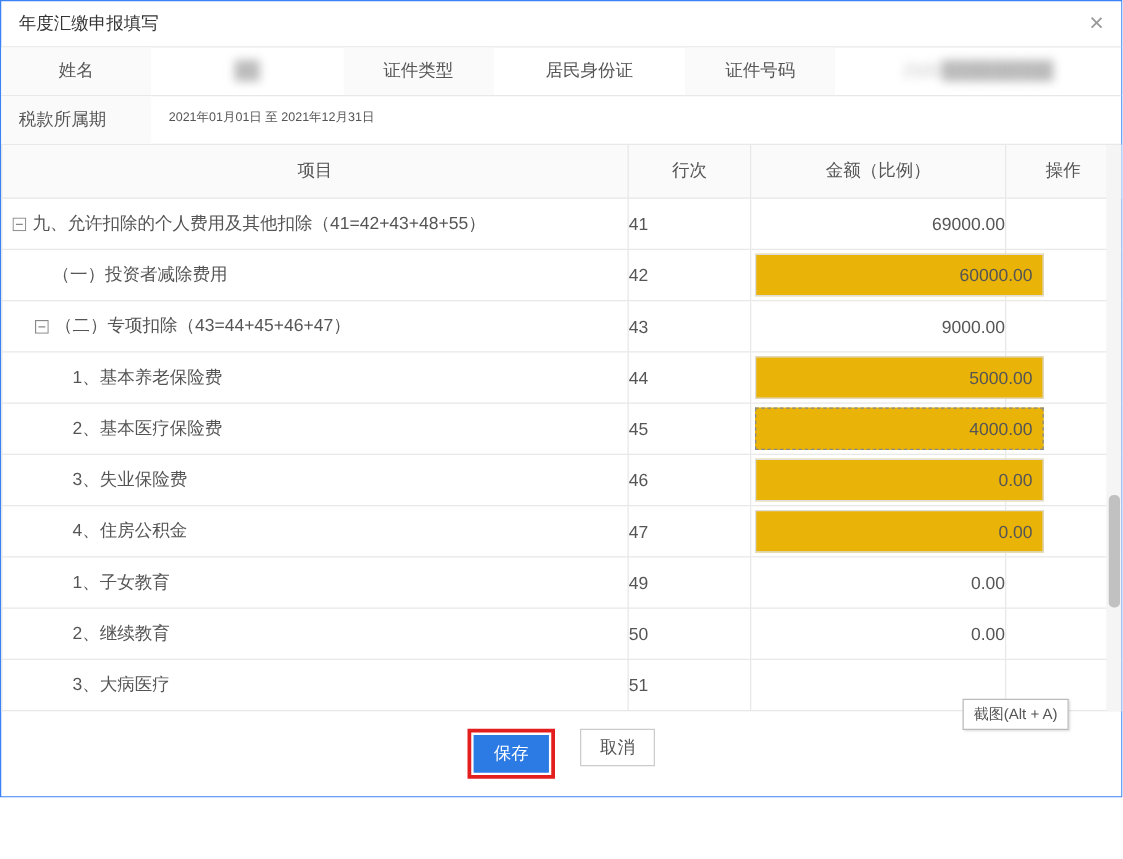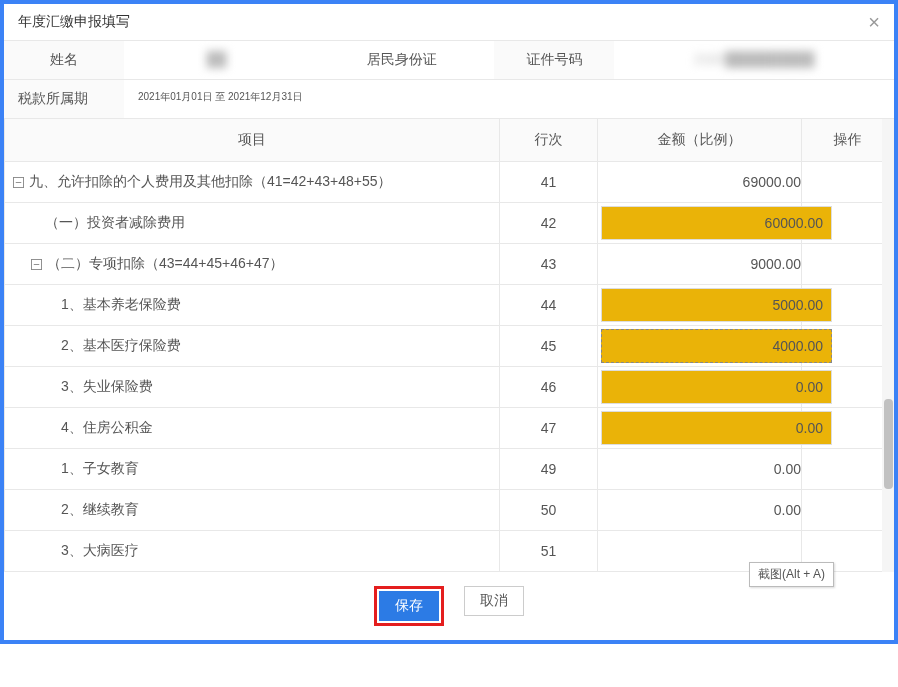--- a/index.html
+++ b/index.html
@@ -1,18 +1,18 @@
 <!DOCTYPE html>
 <html><head>
   <meta charset="utf-8">
   <style>
     * { box-sizing: border-box; margin: 0; padding: 0; }
     body { font-family: "Microsoft YaHei", Arial, sans-serif; font-size: 14px; color: #333; background: #fff; width: 898px; }
     
-    .modal { width: 898px; border: 4px solid #3b82f6; }
+    .modal { width: 898px; border: 1px solid #3b82f6; }
     
     .modal-header { display: flex; justify-content: space-between; align-items: center; padding: 8px 14px; border-bottom: 1px solid #e8e8e8; }
     .modal-title { font-size: 14px; color: #333; }
     .close-btn { font-size: 20px; color: #999; cursor: pointer; user-select: none; line-height: 1; }
     
     .info-row { display: flex; border-bottom: 1px solid #e8e8e8; }
     .info-cell { padding: 10px 14px; font-size: 14px; color: #555; }
     .info-label { width: 120px; text-align: center; background: #fafafa; }
     .info-value { flex: 1; text-align: center; }
     .blurred { filter: blur(4px); color: #bbb; }
@@ -31,51 +31,52 @@
     .col-op { width: 92px; }
     
     .item-cell { display: flex; align-items: center; padding: 0 6px; height: 40px; }
     .toggle-icon { width: 14px; height: 14px; display: inline-flex; align-items: center; justify-content: center; margin-right: 4px; cursor: pointer; }
     .toggle-icon svg { width: 11px; height: 11px; }
     .item-text { flex: 1; }
     .indent-1 { padding-left: 40px; }
     .indent-1t { padding-left: 24px; }
     .indent-2 { padding-left: 56px; }
     
-    .row-center { text-align: center; }
+    .row-center { }
     .amount-cell { text-align: right; padding-right: 10px; height: 40px; line-height: 40px; }
     .amount-input { width: 231px; height: 34px; margin: 3px; border: 1px solid #ddd; background: #eab308; text-align: right; padding-right: 8px; font-size: 14px; color: #555; font-family: inherit; }
     .amount-input.dashed { border: 1px dashed #888; }
     
     .op-cell { padding: 4px; }
     .btn-prefill { width: 82px; height: 30px; background: #2c7be5; color: #fff; border: none; font-size: 14px; cursor: pointer; }
     
     .scrollbar { position: absolute; right: 0; top: 0; bottom: 0; width: 12px; background: #f5f5f5; }
     .scroll-thumb { position: absolute; right: 1px; top: 280px; width: 9px; height: 90px; background: #c1c1c1; border-radius: 4px; }
     
-    .tooltip-box { position: absolute; right: 60px; top: 443px; background: #fff; border: 1px solid #bbb; padding: 3px 8px; font-size: 12px; color: #555; box-shadow: 1px 1px 2px rgba(0,0,0,0.15); }
+    .tooltip-box { position: absolute; right: 42px; top: 443px; background: #fff; border: 1px solid #bbb; padding: 3px 8px; font-size: 12px; color: #555; box-shadow: 1px 1px 2px rgba(0,0,0,0.15); }
     
     .footer { display: flex; justify-content: center; gap: 20px; padding: 14px 0; }
     .btn { width: 60px; height: 30px; border: 1px solid #ccc; background: #fff; font-size: 14px; cursor: pointer; color: #555; font-family: inherit; }
     .btn-primary { background: #2c7be5; color: #fff; border: 1px solid #2c7be5; }
     .highlight-box { border: 3px solid #e41e1e; padding: 2px; display: inline-flex; }
   </style>
 </head>
 <body>
 
 <div class="modal">
 
   <div class="modal-header">
     <span class="modal-title">年度汇缴申报填写</span>
     <span class="close-btn">×</span>
   </div>
 
   <div class="info-row">
     <div class="info-cell info-label">姓名</div>
     <div class="info-cell info-value blurred">██</div>
+    <div class="info-cell info-label">证件类型</div>
     <div class="info-cell info-value">居民身份证</div>
     <div class="info-cell info-label">证件号码</div>
     <div class="info-cell info-value" style="flex:1.6">
       <span class="blurred">2102█████████</span>
     </div>
   </div>
 
   <div class="period-row">
     <div class="period-label">税款所属期</div>
     <div class="period-value">2021年01月01日 至 2021年12月31日</div>

